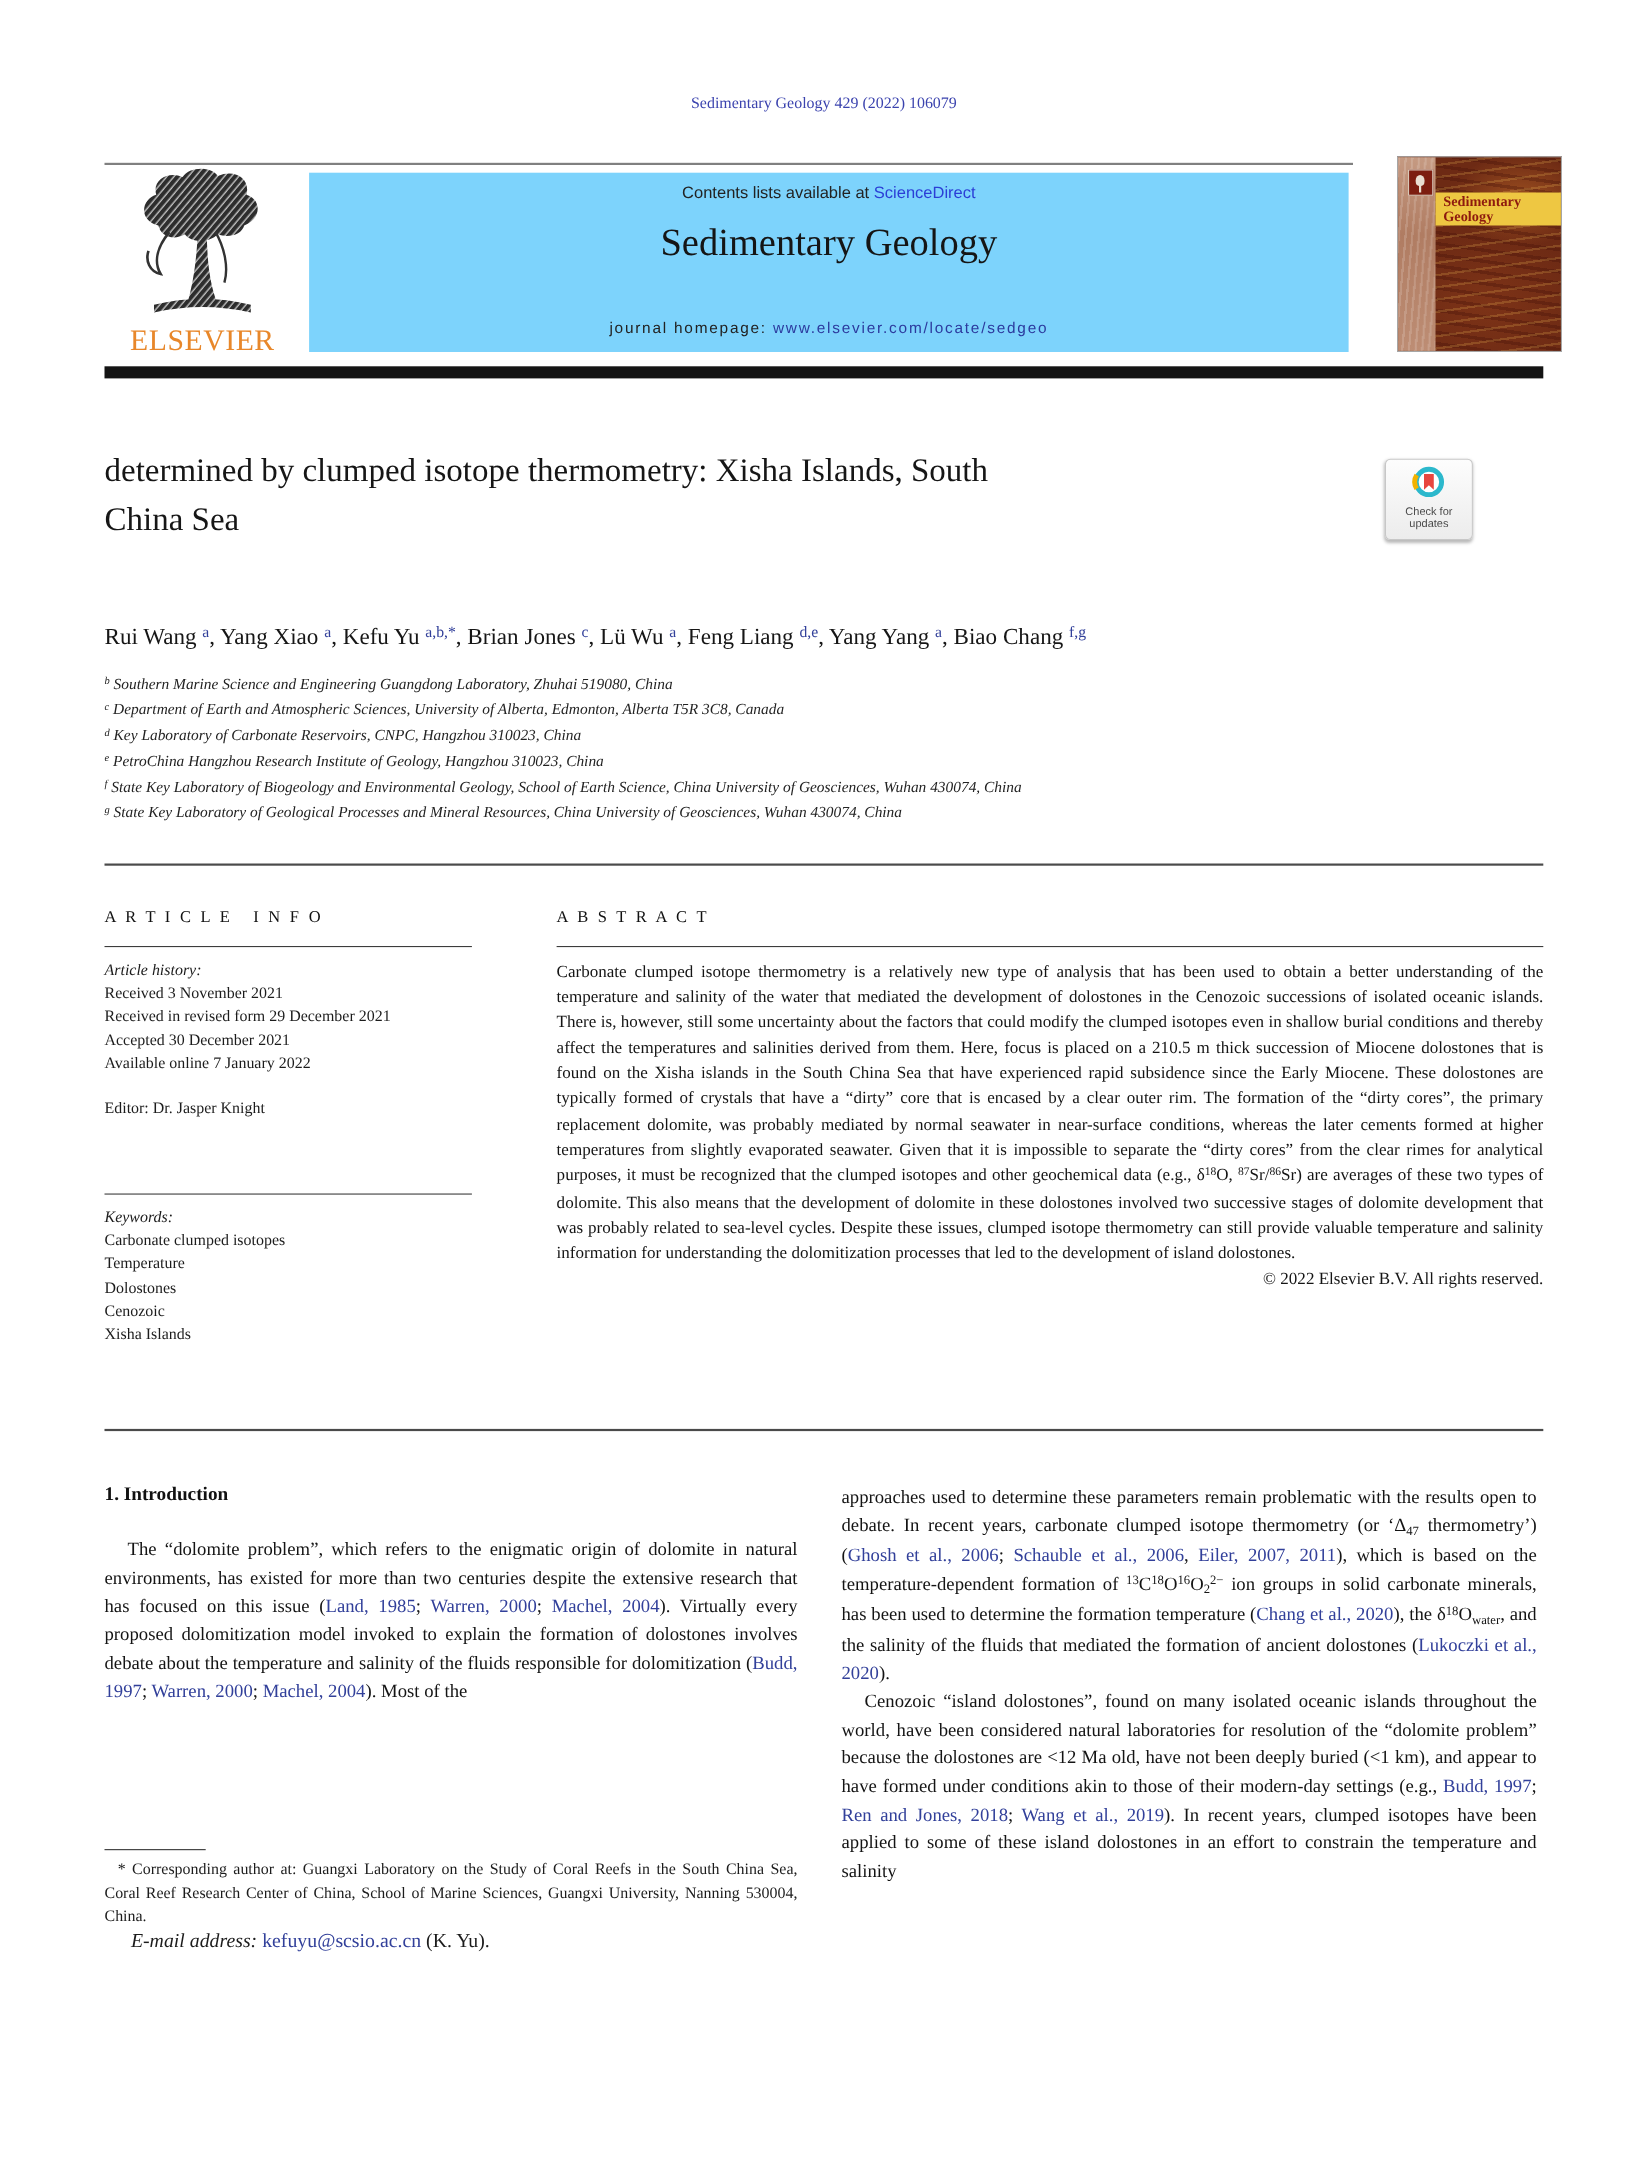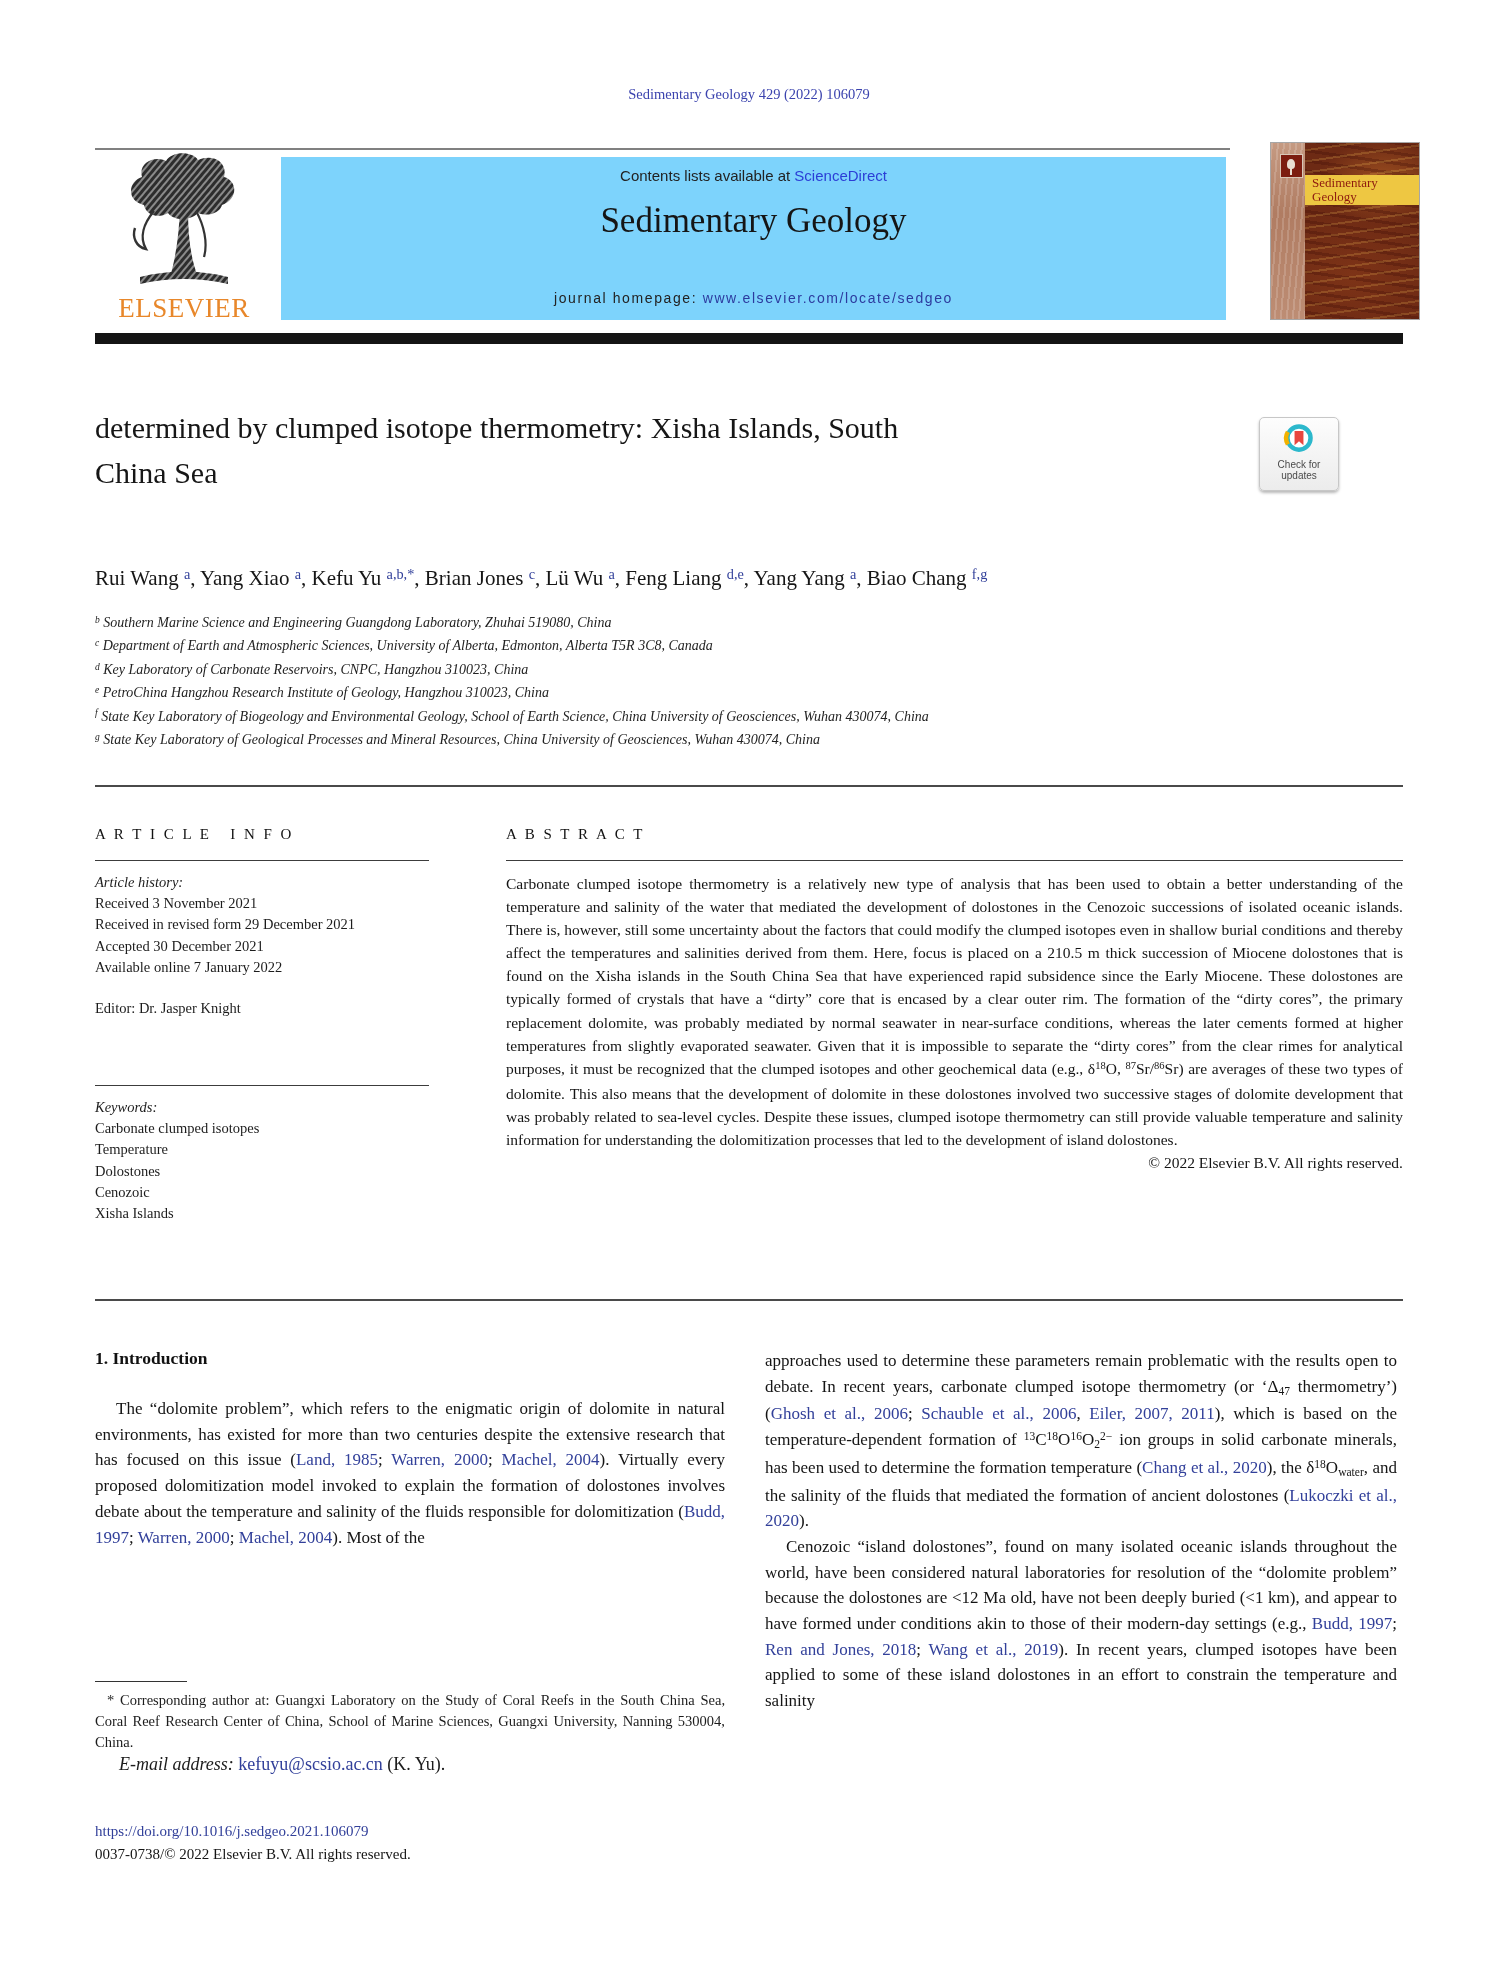--- a/index.html
+++ b/index.html
@@ -37,21 +37,21 @@
       #6d2a14;}
   .cover-strip{position:absolute;left:0;top:0;width:23%;height:100%;
       background:repeating-linear-gradient(95deg, rgba(255,255,255,.16) 0 2px, rgba(0,0,0,0) 2px 6px),
                  linear-gradient(180deg,#c59a82,#b07c62 40%,#bd8d74);}
   .cover-sq{position:absolute;left:6%;top:6%;width:14%;height:13%;background:#7c1d10;border:1px solid #d8c8b8;}
   .cover-sq::after{content:"";position:absolute;left:30%;top:18%;width:40%;height:45%;
       background:#e9ded2;border-radius:50% 50% 40% 40%;}
   .cover-sq::before{content:"";position:absolute;left:44%;top:55%;width:12%;height:35%;background:#e9ded2;}
   .cover-band{position:absolute;left:23%;top:18%;width:77%;height:17%;background:#eec742;
       display:flex;align-items:center;}
-  .cover-band-text{font-family:"Liberation Serif",serif;font-weight:normal;color:#8e1a0e;
+  .cover-band-text{font-family:"Liberation Serif",serif;font-weight:bold;color:#8e1a0e;
       font-size:13px;line-height:14px;padding-left:7px;white-space:pre-line;}
 
   .black-bar{left:95px;top:333px;width:1308px;height:11px;background:#141414;}
 
   
   .title{left:95px;top:406px;width:1180px;font-size:30px;line-height:44.5px;color:#161616;}
 
   
   .check-badge{left:1259px;top:417px;width:78px;height:72px;background:linear-gradient(#fdfdfd,#ececec);
       border:1px solid #c7c7c7;border-radius:5px;box-shadow:0 2px 3px rgba(0,0,0,.28);text-align:center;}
@@ -222,18 +222,14 @@
     <div class="body-para no-top"><span>approaches used to determine these parameters remain problematic with the results open to debate. In recent years, carbonate clumped isotope thermometry (or ‘Δ</span><span class="sub">47</span><span> thermometry’) (</span><span class="link">Ghosh et al., 2006</span><span>; </span><span class="link">Schauble et al., 2006</span><span>, </span><span class="link">Eiler, 2007, 2011</span><span>), which is based on the temperature-dependent formation of </span><span class="sup">13</span><span>C</span><span class="sup">18</span><span>O</span><span class="sup">16</span><span>O</span><span class="sub">2</span><span class="sup">2−</span><span> ion groups in solid carbonate minerals, has been used to determine the formation temperature (</span><span class="link">Chang et al., 2020</span><span>), the δ</span><span class="sup">18</span><span>O</span><span class="sub">water</span><span>, and the salinity of the fluids that mediated the formation of ancient dolostones (</span><span class="link">Lukoczki et al., 2020</span><span>).</span></div>
     <div class="body-para no-top indent"><span>Cenozoic “island dolostones”, found on many isolated oceanic islands throughout the world, have been considered natural laboratories for resolution of the “dolomite problem” because the dolostones are &lt;12 Ma old, have not been deeply buried (&lt;1 km), and appear to have formed under conditions akin to those of their modern-day settings (e.g., </span><span class="link">Budd, 1997</span><span>; </span><span class="link">Ren and Jones, 2018</span><span>; </span><span class="link">Wang et al., 2019</span><span>). In recent years, clumped isotopes have been applied to some of these island dolostones in an effort to constrain the temperature and salinity</span></div>
   </div>
 
   <div class="abs footnote">
     <div class="fn-rule"></div>
     <div class="fn-text">* Corresponding author at: Guangxi Laboratory on the Study of Coral Reefs in the South China Sea, Coral Reef Research Center of China, School of Marine Sciences, Guangxi University, Nanning 530004, China.</div>
     <div class="fn-email"><span class="i">E-mail address:</span><span> </span><span class="link">kefuyu@scsio.ac.cn</span><span> (K. Yu).</span></div>
   </div>
 
-  <div class="abs doi-footer">
-    <div class="doi-link">https://doi.org/10.1016/j.sedgeo.2021.106079</div>
-    <div class="issn-line">0037-0738/© 2022 Elsevier B.V. All rights reserved.</div>
-  </div>
 
 </div>
 
 </body></html>

